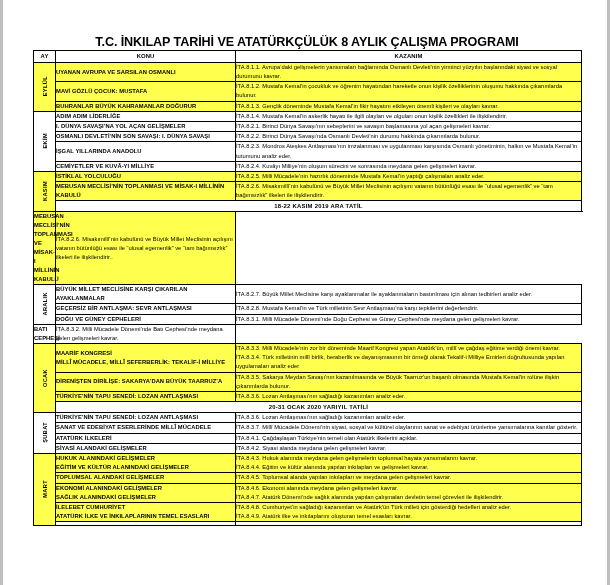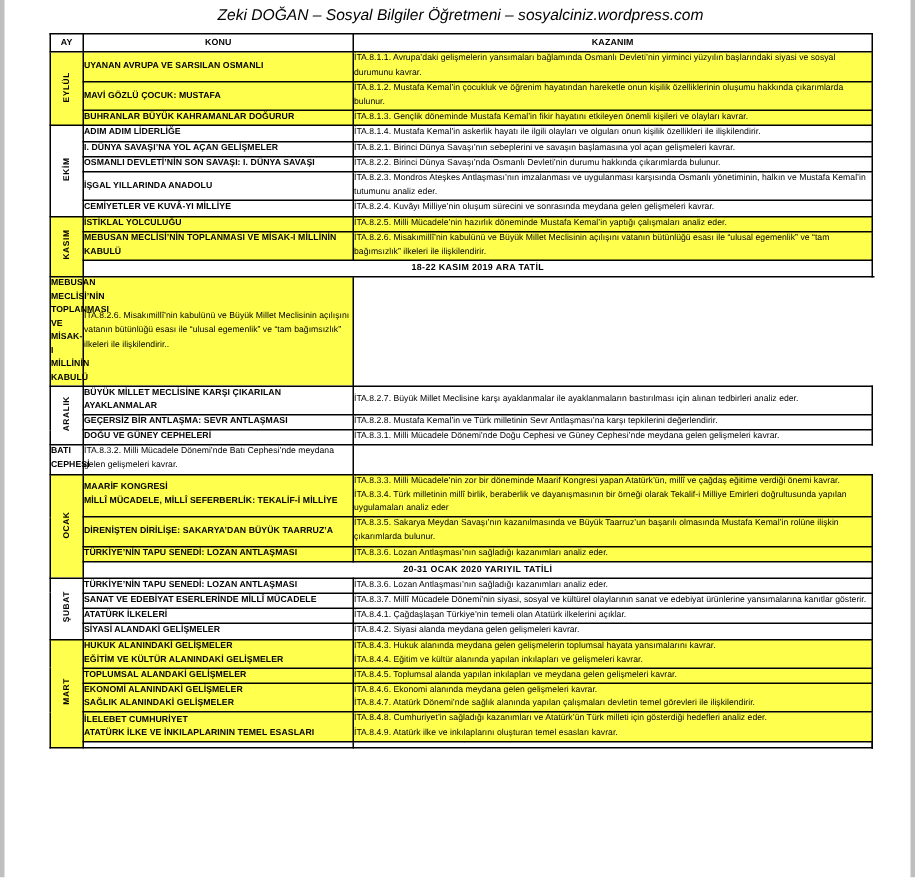--- a/index.html
+++ b/index.html
@@ -113,21 +113,21 @@
   .clip-row td{height:3px;}
 </style>
 </head>
 <body>
 
 <div class="page">
   <div class="page-frame-l"></div>
   <div class="page-frame-r"></div>
 
   <div class="doc">
-    <div class="subtitle">Zeki DOĞAN – Sosyal Bilgiler Öğretmeni – sosyalciniz.wordpress.com</div>
+    <div class="title">T.C. İNKILAP TARİHİ VE ATATÜRKÇÜLÜK 8 AYLIK ÇALIŞMA PROGRAMI</div>
 
     <table class="prog">
       <colgroup>
         <col class="c-ay">
           <col class="c-konu">
           <col class="c-kaz">
       </colgroup>
       <thead>
         <tr>
           <th>AY</th>

